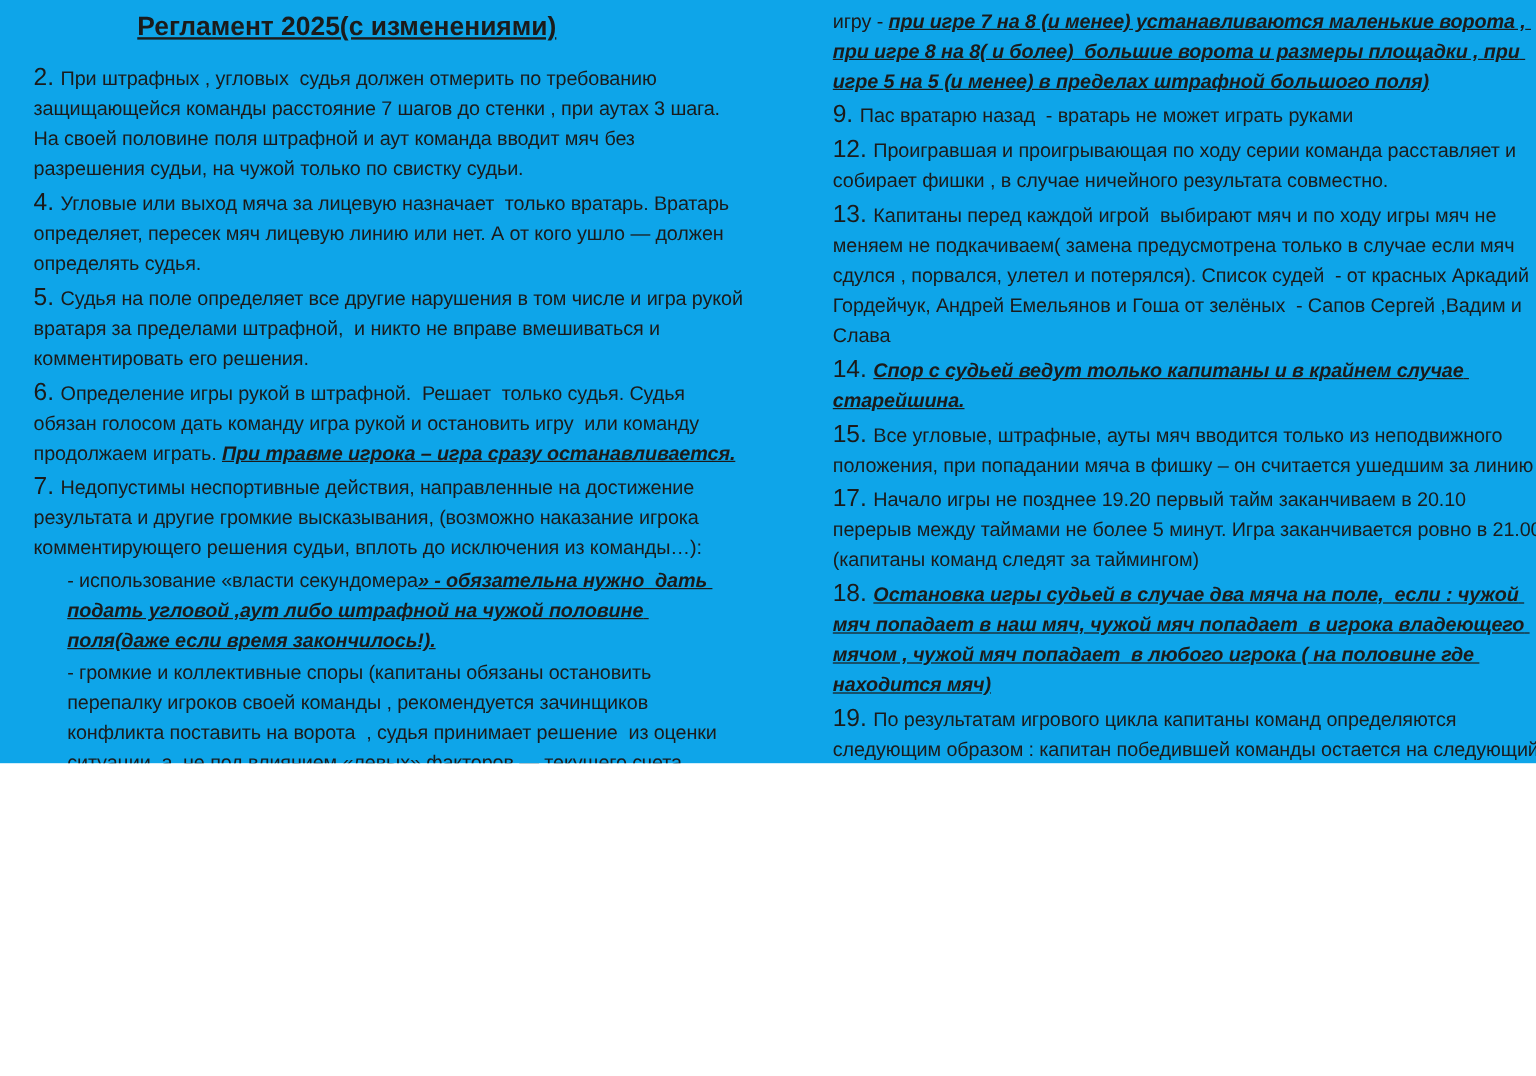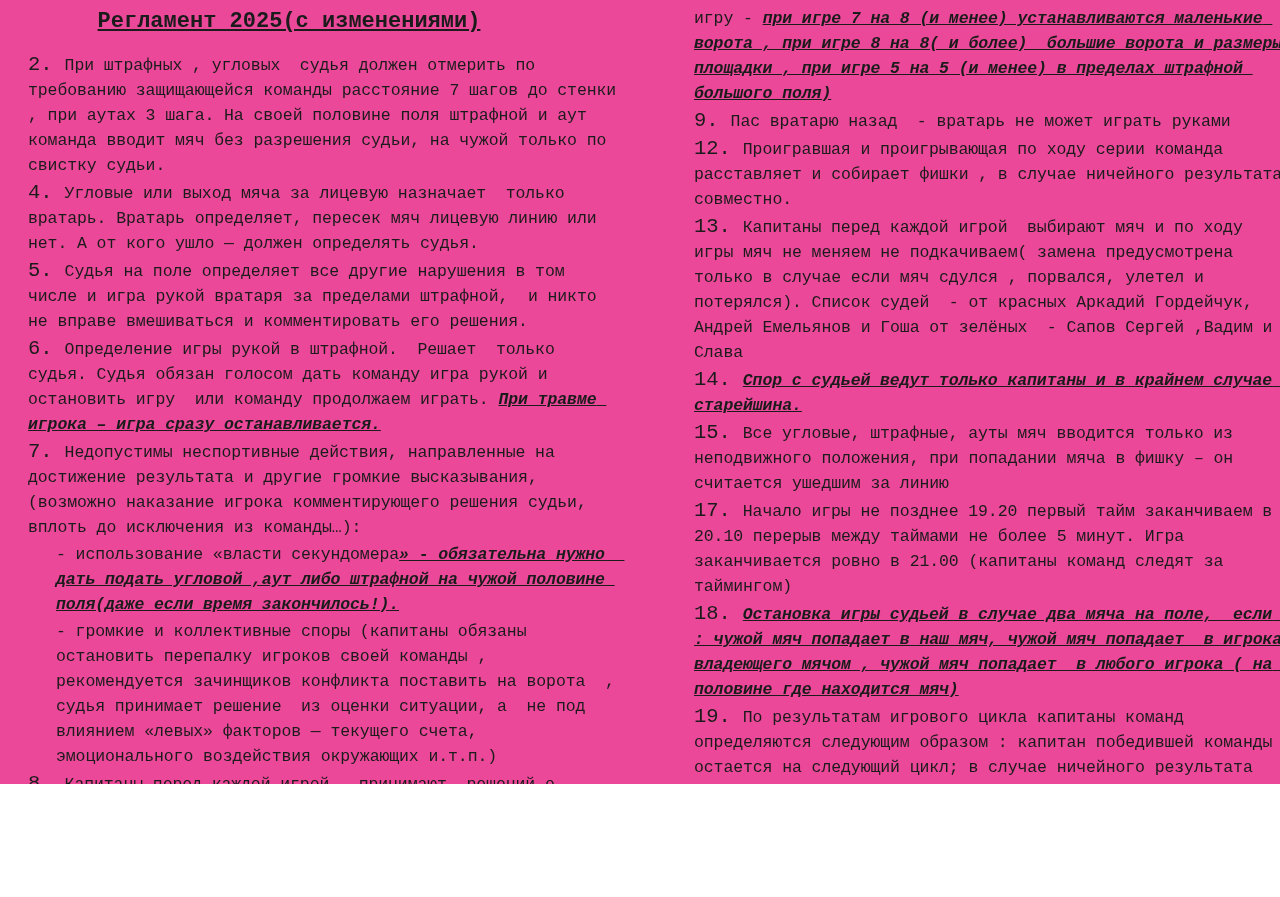--- a/index.html
+++ b/index.html
@@ -4,24 +4,23 @@
 <style>
   html, body { margin: 0; padding: 0; }
   body {
     width: 1280px; height: 897px;
     background: #ffffff;
     font-family: "Liberation Sans", sans-serif;
     color: #1b1b1b;
   }
   .page {
     position: relative;
-    width: 1280px; height: 784px;
+    width: 1280px; height: 636px;
     overflow: hidden;
-    background: #ec4899;
-    font-family: Liberation Mono, monospace;
+    background: #0ea5e9;
   }
   .col { position: absolute; top: 6px; }
   .col-left  { left: 28px;  width: 594px; }
   .col-right { left: 694px; width: 592px; }
 
   .doc-header { text-align: center; padding-right: 72px; margin-bottom: 16px; }
   .doc-title {
     font-size: 22px; font-weight: bold;
     text-decoration: underline;
     line-height: 28px; margin: 2px 0 0 0;

